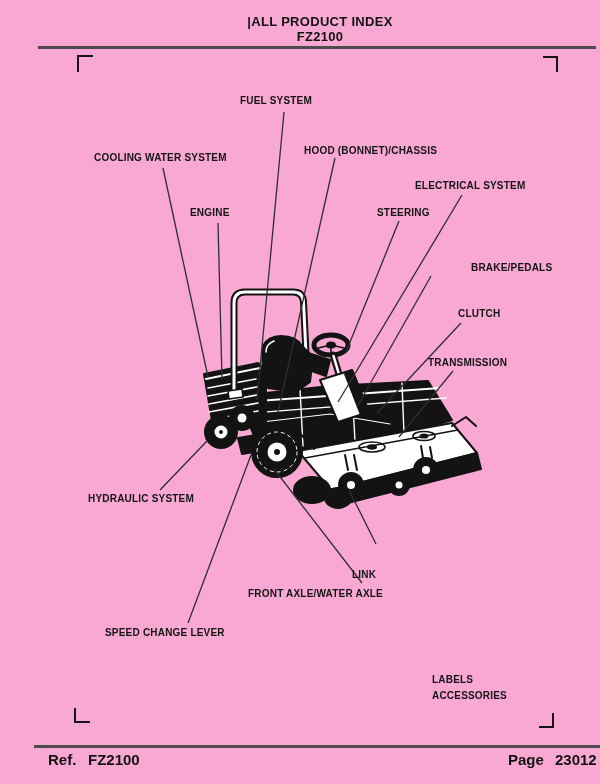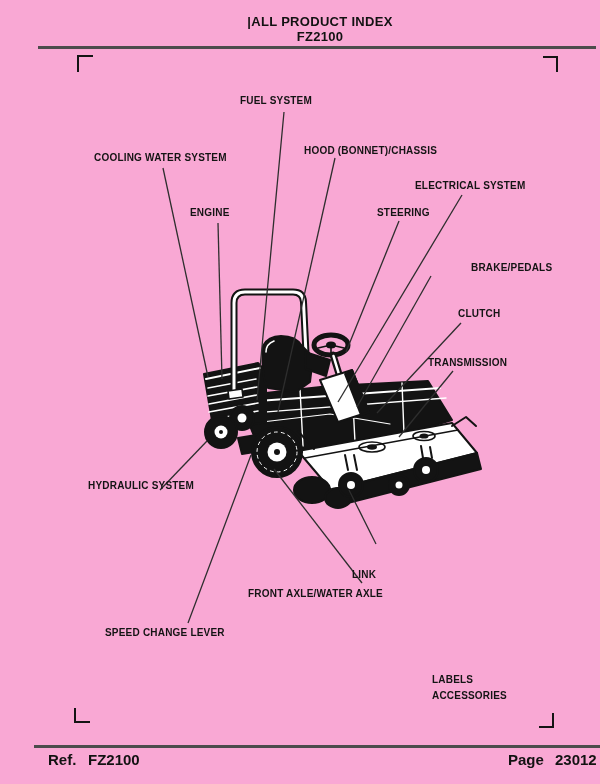--- a/index.html
+++ b/index.html
@@ -138,21 +138,21 @@
   <div id="labels-layer">
       <div class="diagram-label" style="left: 240px; top: 94px;">FUEL SYSTEM</div>
       <div class="diagram-label" style="left: 94px; top: 151px;">COOLING WATER SYSTEM</div>
       <div class="diagram-label" style="left: 304px; top: 144px;">HOOD (BONNET)/CHASSIS</div>
       <div class="diagram-label" style="left: 190px; top: 206px;">ENGINE</div>
       <div class="diagram-label" style="left: 415px; top: 179px;">ELECTRICAL SYSTEM</div>
       <div class="diagram-label" style="left: 377px; top: 206px;">STEERING</div>
       <div class="diagram-label" style="left: 427px; top: 261px; margin-left: 44px;">BRAKE/PEDALS</div>
       <div class="diagram-label" style="left: 458px; top: 307px;">CLUTCH</div>
       <div class="diagram-label" style="left: 428px; top: 356px;">TRANSMISSION</div>
-      <div class="diagram-label" style="left: 88px; top: 479px; text-align: right;">HYDRAULIC SYSTEM</div>
+      <div class="diagram-label" style="left: 88px; top: 492px; text-align: right;">HYDRAULIC SYSTEM</div>
       <div class="diagram-label" style="left: 352px; top: 568px;">LINK</div>
       <div class="diagram-label" style="left: 248px; top: 587px;">FRONT AXLE/WATER AXLE</div>
       <div class="diagram-label" style="left: 105px; top: 626px;">SPEED CHANGE LEVER</div>
       <div class="diagram-label" style="left: 432px; top: 673px;">LABELS</div>
       <div class="diagram-label" style="left: 432px; top: 689px;">ACCESSORIES</div>
     </div>
 
   <div class="rule footer-rule"></div>
   <span class="footer-text ref-label">Ref.</span>
   <span class="footer-text ref-value">FZ2100</span>

